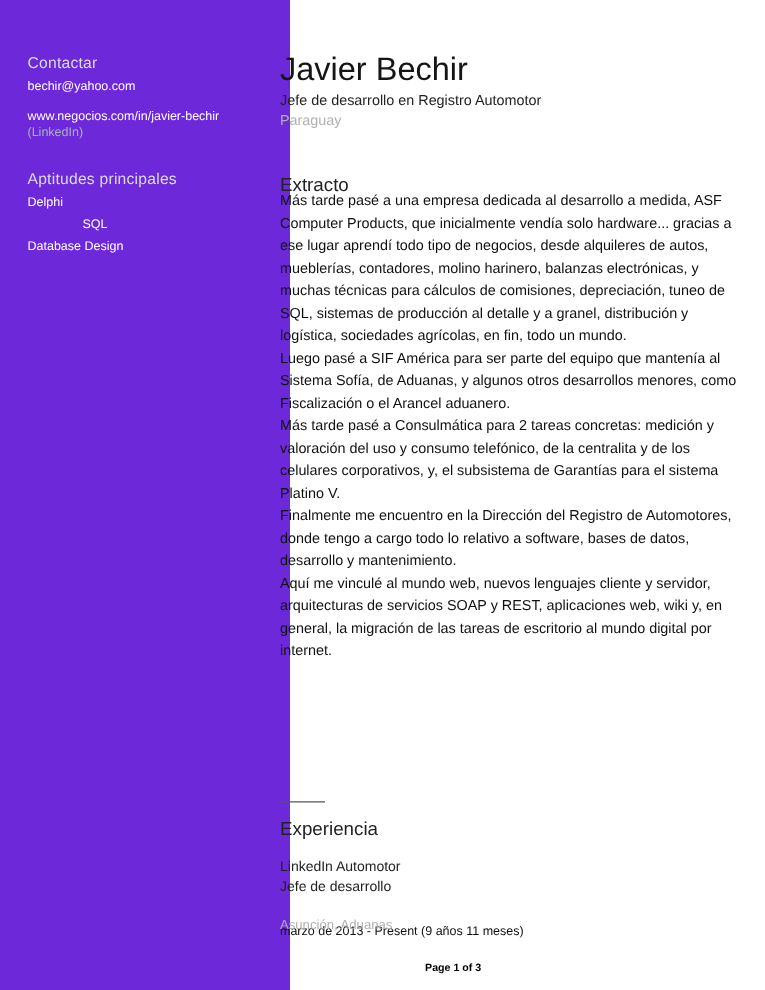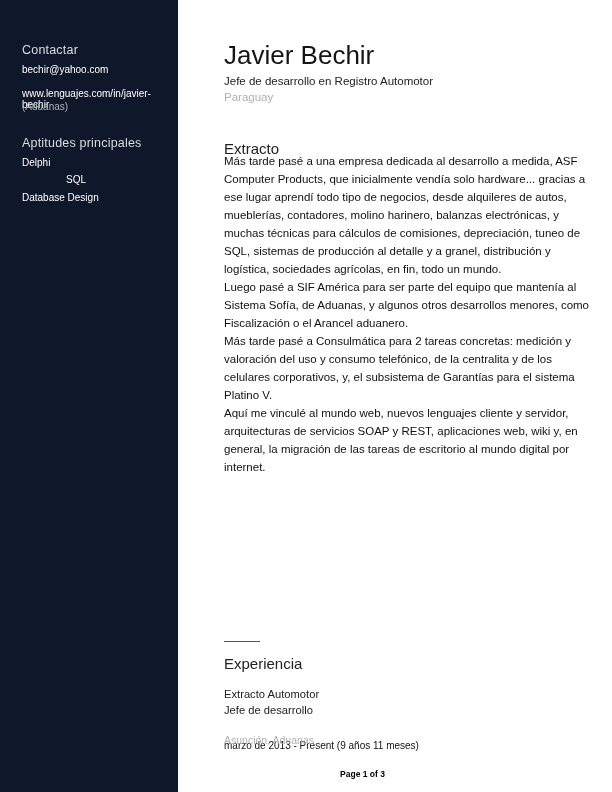--- a/index.html
+++ b/index.html
@@ -1,17 +1,17 @@
 <!DOCTYPE html>
 <html><head>
 <meta charset="utf-8">
 <style>
   html, body { margin:0; padding:0; }
   body { width:612px; height:792px; position:relative; background:#ffffff; font-family:"Liberation Sans", sans-serif; overflow:hidden; }
-  .sidebar { position:absolute; left:0; top:0; width:178px; height:792px; background:#0f172a; }
+  .sidebar { position:absolute; left:0; top:0; width:232px; height:792px; background:#6d28d9; }
   .side-heading { position:absolute; left:22px; font-size:12.5px; color:#d8dde1; letter-spacing:0.2px; }
   .side-text { position:absolute; left:22px; font-size:10px; color:#ffffff; }
   .side-sub { position:absolute; left:22px; font-size:10px; color:#aab3ba; }
   .name { position:absolute; left:224px; top:40px; font-size:26px; color:#151515;text-align:center; }
   .headline { position:absolute; left:224px; top:75px; font-size:11.5px; color:#222; }
   .location { position:absolute; left:224px; top:91px; font-size:11.5px; color:#b0b0b0; }
   .section-title { position:absolute; left:224px; font-size:15px; color:#222; }
   .summary { position:absolute; left:224px; top:152px; width:370px; font-size:11.5px; line-height:18px; color:#111; }
   .summary p { margin:0; }
   .divider { position:absolute; left:224px; top:641px; width:36px; height:1px; background:#555; }
@@ -20,42 +20,43 @@
   .exp-loc { position:absolute; left:224px; font-size:10.5px; color:#b0b0b0; }
   .footer { position:absolute; left:0; width:535px; top:769px; text-align:center; font-size:8.5px; font-weight:bold; color:#000; padding-left:202px; box-sizing:border-box; }
   .footer span { position:relative; left:-6px; }
 </style>
 </head>
 <body>
 
 <div class="sidebar">
   <div class="side-heading" style="top:43px;">Contactar</div>
   <div class="side-text" style="top:64px;">bechir@yahoo.com</div>
-  <div class="side-text" style="top:88px;">www.lenguajes.com/in/javier-bechir</div>
-  <div class="side-sub" style="top:101px;">(Aduanas)</div>
+  <div class="side-text" style="top:88px;">www.negocios.com/in/javier-bechir</div>
+  <div class="side-sub" style="top:101px;">(LinkedIn)</div>
 
   <div class="side-heading" style="top:136px;">Aptitudes principales</div>
   <div class="side-text" style="top:157px;">Delphi</div>
   <div class="side-text" style="top:174px;margin-left:44px;">SQL</div>
   <div class="side-text" style="top:192px;">Database Design</div>
 </div>
 
 <div class="name">Javier Bechir</div>
 <div class="headline">Jefe de desarrollo en Registro Automotor</div>
 <div class="location">Paraguay</div>
 
 <div class="section-title" style="top:140px;">Extracto</div>
 <div class="summary">
   <p>Más tarde pasé a una empresa dedicada al desarrollo a medida, ASF Computer Products, que inicialmente vendía solo hardware... gracias a ese lugar aprendí todo tipo de negocios, desde alquileres de autos, mueblerías, contadores, molino harinero, balanzas electrónicas, y muchas técnicas para cálculos de comisiones, depreciación, tuneo de SQL, sistemas de producción al detalle y a granel, distribución y logística, sociedades agrícolas, en fin, todo un mundo.</p>
   <p>Luego pasé a SIF América para ser parte del equipo que mantenía al Sistema Sofía, de Aduanas, y algunos otros desarrollos menores, como Fiscalización o el Arancel aduanero.</p>
   <p>Más tarde pasé a Consulmática para 2 tareas concretas: medición y valoración del uso y consumo telefónico, de la centralita y de los celulares corporativos, y, el subsistema de Garantías para el sistema Platino V.</p>
+  <p>Finalmente me encuentro en la Dirección del Registro de Automotores, donde tengo a cargo todo lo relativo a software, bases de datos, desarrollo y mantenimiento.</p>
   <p>Aquí me vinculé al mundo web, nuevos lenguajes cliente y servidor, arquitecturas de servicios SOAP y REST, aplicaciones web, wiki y, en general, la migración de las tareas de escritorio al mundo digital por internet.</p>
 </div>
 
 <div class="divider"></div>
 
 <div class="section-title" style="top:655px;">Experiencia</div>
-<div class="exp" style="top:688px;">Extracto Automotor</div>
+<div class="exp" style="top:688px;">LinkedIn Automotor</div>
 <div class="exp" style="top:704px;">Jefe de desarrollo</div>
 <div class="exp-date" style="top:740px;">marzo de 2013 - Present (9 años 11 meses)</div>
 <div class="exp-loc" style="top:734px;">Asunción, Aduanas</div>
 
 <div class="footer"><span>Page 1 of 3</span></div>
 
 </body></html>

